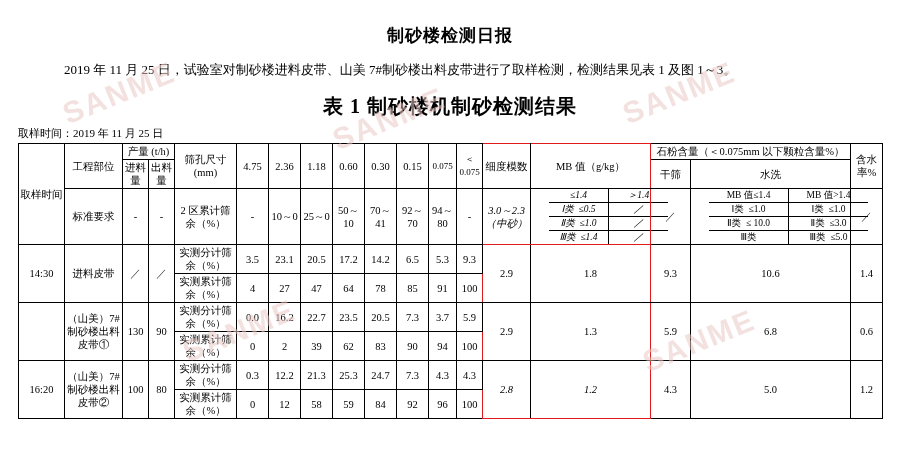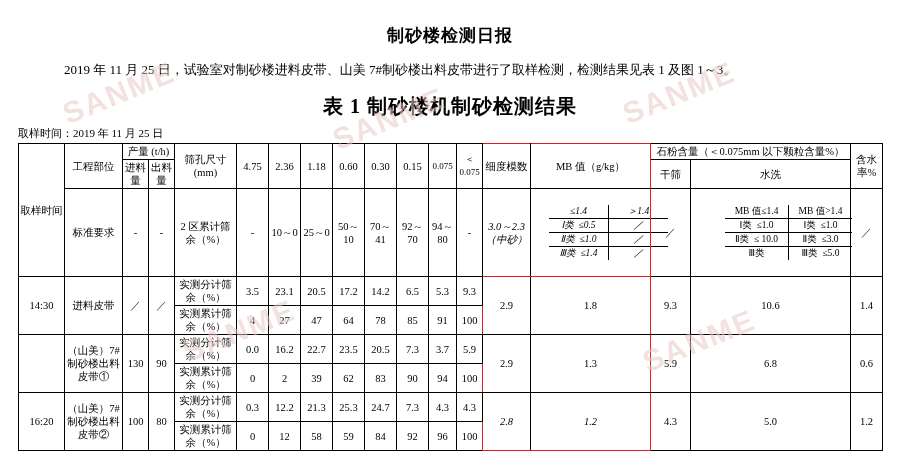--- a/index.html
+++ b/index.html
@@ -198,21 +198,21 @@
           <tr>
             <td class="sep"><span>Ⅲ类</span>&nbsp;&nbsp;<span>≤1.4</span></td>
             <td>／</td>
           </tr>
         </tbody>
             </table>
       </td>
 
       <td>／</td>
 
-      <td style="padding:16px">
+      <td style="padding:0">
         <table class="innertbl">
           <tbody>
                 <tr>
             <td class="sep">MB 值≤1.4</td>
             <td>MB 值&gt;1.4</td>
           </tr>
           <tr>
             <td class="sep"><span>Ⅰ类</span>&nbsp;&nbsp;<span>≤1.0</span></td>
             <td><span>Ⅰ类</span>&nbsp;&nbsp;<span>≤1.0</span></td>
           </tr>

